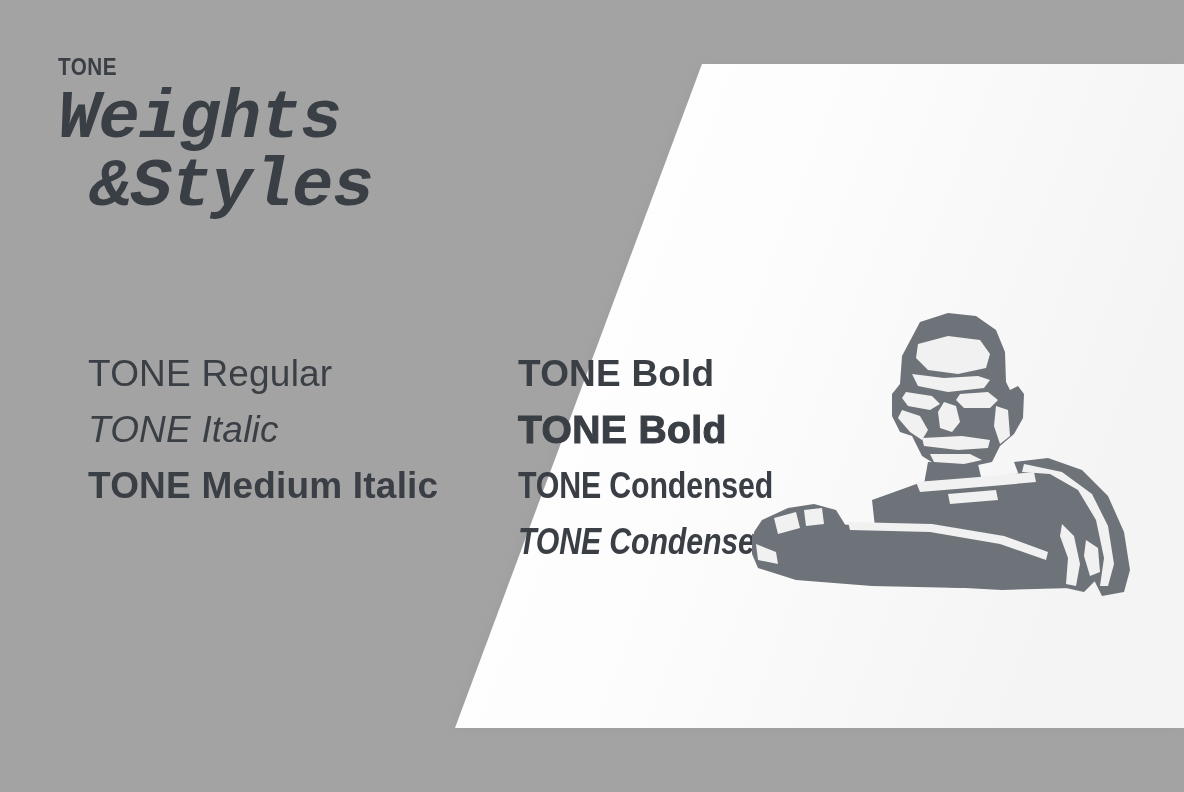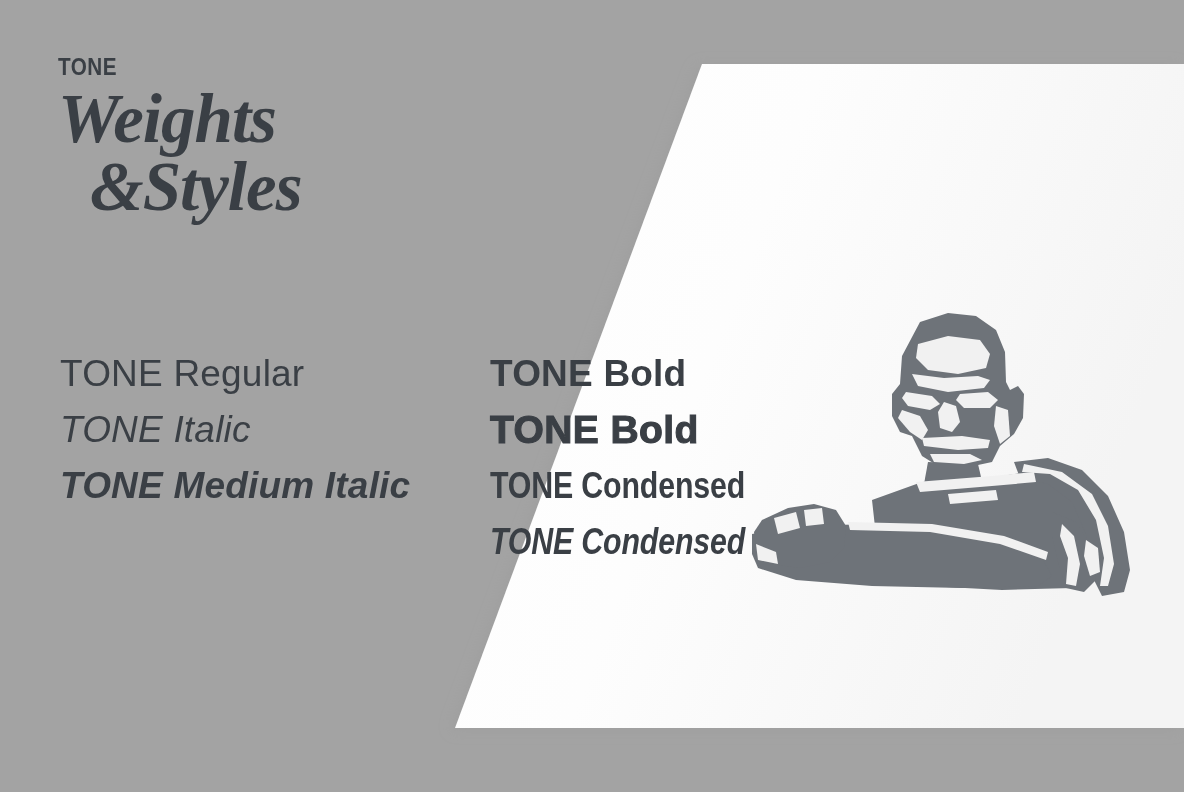--- a/index.html
+++ b/index.html
@@ -50,21 +50,21 @@
     font-weight: bold;
     font-size: 23px;
     letter-spacing: 0.5px;
     color: #3a3f45;
     line-height: 1;
     margin: 0 0 6px 0;
     transform: scaleX(0.9);
     transform-origin: left center;
   }
   .headline {
-    font-family: Liberation Serif, serif;
+    font-family: Liberation Mono, monospace;
     font-style: italic;
     font-weight: bold;
     font-size: 69px;
     color: #3a3f45;
     line-height: 0.99;
     margin: 0;
     letter-spacing: -1px;
   }
   .headline-line-1 {
     display: block;
@@ -89,20 +89,21 @@
   }
   .sample-col.left  { left: 60px;  width: 420px; }
   .sample-col.right { left: 490px; width: 420px; }
 
   .sample-row {
     height: 56px;
     line-height: 56px;
     color: #3a3f45;
     white-space: nowrap;
     font-family: "Liberation Sans", sans-serif;
+    margin-left: 28px;
   }
 
   
   .w-regular {
     font-size: 37px;
     font-weight: normal;
     letter-spacing: 0.2px;
   }
   .w-italic {
     font-size: 37px;
@@ -111,21 +112,20 @@
     letter-spacing: 0.2px;
   }
   .w-medium {
     font-size: 37px;
     font-weight: 600;
     letter-spacing: 0.2px;
   }
   .w-medium-italic {
     font-size: 37px;
     font-weight: 600;
-    font-style: italic;
     letter-spacing: 0.2px;
   }
 
   
   .w-bold {
     font-size: 37px;
     font-weight: bold;
     letter-spacing: 0.2px;
   }
   .w-heavy {

